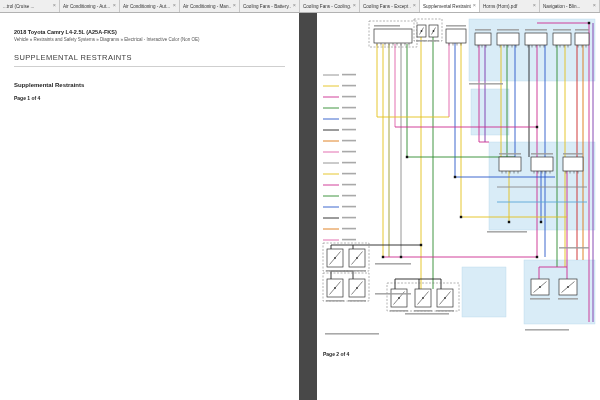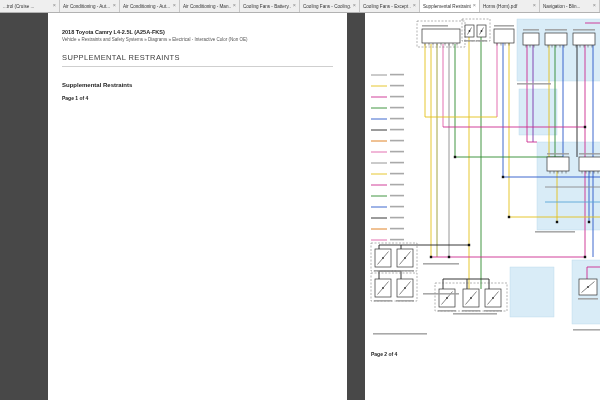--- a/index.html
+++ b/index.html
@@ -7,21 +7,21 @@
   
   #tab-bar{display:flex;height:12px;background:#e3e3e3;border-bottom:1px solid #b2b2b2;}
   .tab{flex:1 1 60px;min-width:0;display:flex;align-items:center;gap:2px;
     padding:0 3px;font-size:4.6px;color:#333;background:#efefef;
     border-right:1px solid #c7c7c7;cursor:default;}
   .tab.active{background:#ffffff;}
   .tab-label{white-space:nowrap;overflow:hidden;flex:1 1 auto;min-width:0;}
   .tab-close{color:#888;font-size:5.5px;flex:0 0 auto;line-height:1;}
   
   #content{position:relative;height:387px;background:#484848;}
-  .page{position:absolute;top:0;background:#fff;margin-left:48px;}
+  .page{position:absolute;top:0;background:#fff;}
   #page-left{left:0;width:299px;height:387px;padding:16px 14px;box-sizing:border-box;}
   #page-right{left:317px;width:283px;height:387px;}
   .doc-title{font-size:5.5px;font-weight:bold;color:#222;margin:0 0 2px;}
   .doc-breadcrumb{font-size:4.5px;color:#555;margin:0 0 11px;}
   .doc-heading{font-size:7.5px;font-weight:normal;color:#3c3c3c;letter-spacing:.4px;
     border-bottom:1px solid #cfcfcf;padding-bottom:4px;margin:0 0 15px;}
   .doc-sub{font-size:6px;font-weight:bold;color:#222;margin:0 0 7px;}
   .doc-page-num{font-size:5px;font-weight:bold;color:#222;}
   #diagram-svg{position:absolute;left:2px;top:4px;}
   #page2-label{position:absolute;left:6px;top:338px;font-size:5px;font-weight:bold;color:#222;}

